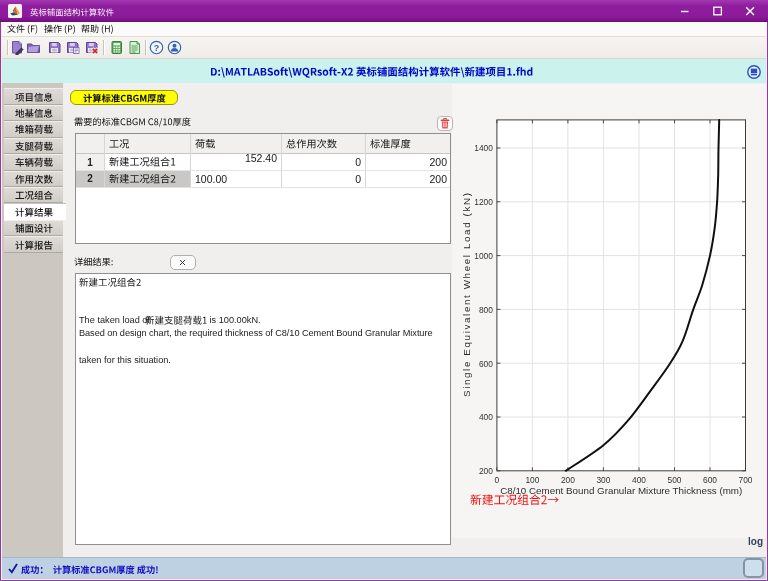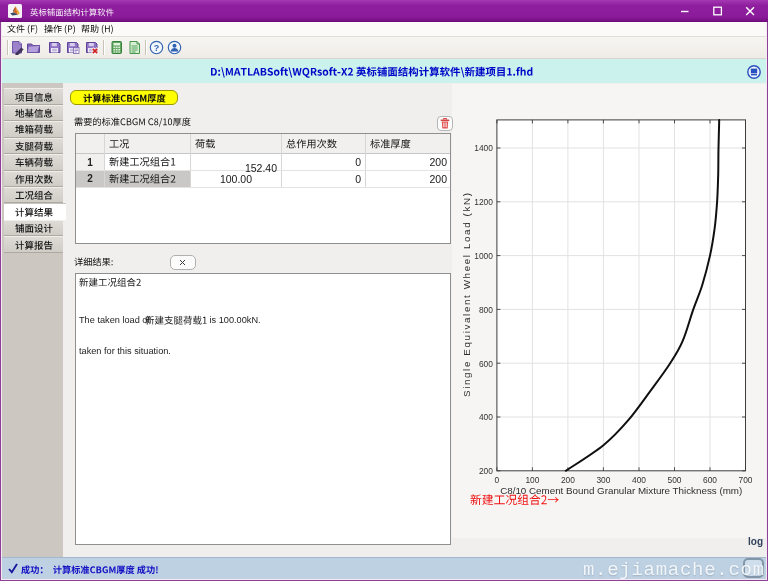--- a/index.html
+++ b/index.html
@@ -186,43 +186,44 @@
       <path d="M4.8 -7.8V-7.1H9.2V-7.8ZM7.9 -3.3C8.4 -2.3 8.9 -1.0 9.1 -0.2L9.8 -0.4C9.6 -1.2 9.1 -2.5 8.6 -3.5ZM5.0 -3.5C4.7 -2.4 4.3 -1.3 3.7 -0.6C3.9 -0.5 4.2 -0.3 4.3 -0.2C4.9 -1.0 5.4 -2.2 5.7 -3.3ZM4.3 -5.4V-4.6H6.5V-0.2C6.5 -0.1 6.4 -0.0 6.3 0.0C6.2 0.0 5.7 0.0 5.2 -0.0C5.3 0.2 5.4 0.6 5.4 0.8C6.1 0.8 6.6 0.8 6.9 0.6C7.2 0.5 7.3 0.3 7.3 -0.2V-4.6H9.8V-5.4ZM2.1 -8.6V-6.4H0.5V-5.7H1.9C1.6 -4.4 0.9 -3.0 0.2 -2.2C0.4 -2.0 0.6 -1.7 0.7 -1.5C1.2 -2.1 1.7 -3.2 2.1 -4.3V0.8H2.8V-4.5C3.2 -4.0 3.6 -3.4 3.8 -3.1L4.2 -3.7C4.0 -4.0 3.1 -5.1 2.8 -5.4V-5.7H4.2V-6.4H2.8V-8.6Z M10.7 -7.8C11.2 -7.1 11.8 -6.1 12.1 -5.5L12.8 -5.9C12.5 -6.5 11.9 -7.4 11.4 -8.1ZM10.7 -0.0 11.5 0.3C11.9 -0.6 12.5 -1.9 12.9 -3.1L12.3 -3.5C11.8 -2.2 11.1 -0.9 10.7 -0.0ZM14.6 -4.0H16.8V-2.7H14.6ZM14.6 -4.7V-6.1H16.8V-4.7ZM16.4 -8.2C16.7 -7.8 17.0 -7.2 17.1 -6.7H14.8C15.1 -7.2 15.3 -7.8 15.5 -8.3L14.7 -8.5C14.2 -6.9 13.4 -5.4 12.4 -4.4C12.5 -4.3 12.8 -4.0 12.9 -3.9C13.3 -4.2 13.6 -4.7 13.9 -5.2V0.8H14.6V0.1H19.9V-0.6H17.5V-2.0H19.5V-2.7H17.5V-4.0H19.5V-4.7H17.5V-6.1H19.7V-6.7H17.2L17.8 -7.1C17.7 -7.5 17.4 -8.0 17.0 -8.5ZM14.6 -2.0H16.8V-0.6H14.6Z M24.2 -5.1H28.3V-4.4H24.2ZM24.2 -6.3H28.3V-5.6H24.2ZM23.4 -6.8V-3.9H29.0V-6.8ZM25.9 -2.2V-1.6H22.6V-1.0H25.9V-0.1C25.9 0.1 25.9 0.1 25.7 0.1C25.6 0.1 24.9 0.1 24.3 0.1C24.4 0.3 24.5 0.6 24.6 0.8C25.4 0.8 25.9 0.8 26.2 0.7C26.6 0.6 26.7 0.4 26.7 -0.0V-1.0H30.2V-1.6H26.7V-1.8C27.6 -2.1 28.5 -2.5 29.2 -2.9L28.7 -3.4L28.5 -3.3H23.4V-2.8H27.6C27.1 -2.5 26.5 -2.3 25.9 -2.2ZM21.7 -8.0V-5.0C21.7 -3.4 21.7 -1.2 20.7 0.4C20.9 0.5 21.3 0.7 21.4 0.8C22.4 -0.9 22.5 -3.3 22.5 -5.0V-7.3H30.0V-8.0Z M34.5 -6.6V-5.7H32.9V-5.0H34.5V-3.4H38.5V-5.0H40.2V-5.7H38.5V-6.6H37.8V-5.7H35.3V-6.6ZM37.8 -5.0V-4.0H35.3V-5.0ZM38.3 -2.1C37.9 -1.5 37.2 -1.1 36.5 -0.8C35.8 -1.1 35.2 -1.6 34.8 -2.1ZM33.0 -2.7V-2.1H34.4L34.0 -1.9C34.4 -1.4 35.0 -0.9 35.7 -0.5C34.7 -0.2 33.6 0.0 32.6 0.1C32.7 0.3 32.8 0.6 32.9 0.8C34.1 0.6 35.4 0.4 36.5 -0.1C37.5 0.4 38.7 0.7 40.0 0.8C40.1 0.6 40.2 0.3 40.4 0.2C39.3 0.1 38.2 -0.2 37.3 -0.5C38.2 -0.9 39.0 -1.6 39.4 -2.5L39.0 -2.7L38.8 -2.7ZM35.4 -8.4C35.6 -8.2 35.7 -7.8 35.8 -7.6H31.9V-4.8C31.9 -3.3 31.8 -1.1 31.0 0.5C31.2 0.5 31.5 0.7 31.7 0.8C32.5 -0.8 32.7 -3.2 32.7 -4.8V-6.8H40.3V-7.6H36.7C36.6 -7.9 36.4 -8.3 36.2 -8.6Z" fill="#181818"></path>
     </svg>
     <div class="abs" style="left:76px;top:154px;width:28px;height:17px;line-height:17px;text-align:center;font-size:10px;font-weight:bold;color:#222;">1</div>
     <div class="abs" style="left:76px;top:171px;width:28px;height:16px;line-height:16px;text-align:center;font-size:10px;font-weight:bold;color:#222;">2</div>
     <svg style="position:absolute;left:109.0px;top:154.8px;overflow:visible" width="68" height="14" viewBox="0 -10.2 68 13.3">
       <path d="M3.7 -2.2C4.0 -1.7 4.3 -1.0 4.5 -0.5L5.0 -0.8C4.9 -1.3 4.5 -1.9 4.2 -2.4ZM1.4 -2.4C1.2 -1.8 0.8 -1.1 0.4 -0.7C0.6 -0.6 0.8 -0.4 1.0 -0.3C1.4 -0.8 1.8 -1.5 2.0 -2.2ZM5.6 -7.6V-4.1C5.6 -2.7 5.6 -1.0 4.7 0.3C4.9 0.3 5.2 0.6 5.3 0.7C6.2 -0.6 6.4 -2.6 6.4 -4.1V-4.4H7.9V0.8H8.6V-4.4H9.8V-5.1H6.4V-7.1C7.4 -7.2 8.6 -7.5 9.5 -7.8L8.8 -8.4C8.1 -8.1 6.8 -7.8 5.6 -7.6ZM2.2 -8.4C2.3 -8.1 2.5 -7.8 2.6 -7.5H0.6V-6.9H5.1V-7.5H3.4C3.3 -7.8 3.1 -8.3 2.9 -8.6ZM3.8 -6.8C3.7 -6.3 3.5 -5.6 3.3 -5.2H0.5V-4.5H2.6V-3.5H0.5V-2.8H2.6V-0.2C2.6 -0.1 2.5 -0.1 2.4 -0.1C2.3 -0.0 2.0 -0.0 1.7 -0.1C1.8 0.1 1.9 0.4 1.9 0.6C2.4 0.6 2.7 0.6 3.0 0.5C3.2 0.4 3.3 0.2 3.3 -0.2V-2.8H5.2V-3.5H3.3V-4.5H5.3V-5.2H4.0C4.2 -5.6 4.4 -6.2 4.6 -6.7ZM1.3 -6.6C1.5 -6.2 1.6 -5.6 1.7 -5.2L2.3 -5.4C2.3 -5.7 2.1 -6.3 1.9 -6.8Z M14.2 -7.7V-7.1H16.1V-6.3H13.6V-5.7H16.1V-4.9H14.1V-4.3H16.1V-3.5H14.1V-2.9H16.1V-2.1H13.6V-1.5H16.1V-0.5H16.9V-1.5H19.8V-2.1H16.9V-2.9H19.4V-3.5H16.9V-4.3H19.1V-5.7H19.8V-6.3H19.1V-7.7H16.9V-8.6H16.1V-7.7ZM16.9 -5.7H18.5V-4.9H16.9ZM16.9 -6.3V-7.1H18.5V-6.3ZM11.2 -4.0C11.2 -4.1 11.4 -4.3 11.6 -4.3H12.8C12.7 -3.4 12.5 -2.6 12.2 -2.0C12.0 -2.4 11.7 -2.9 11.6 -3.5L11.0 -3.3C11.2 -2.5 11.5 -1.8 11.9 -1.3C11.6 -0.6 11.1 -0.1 10.6 0.3C10.7 0.4 11.0 0.7 11.1 0.8C11.6 0.4 12.1 -0.1 12.4 -0.7C13.5 0.3 15.0 0.6 16.9 0.6H19.7C19.8 0.4 19.9 0.0 20.0 -0.1C19.5 -0.1 17.3 -0.1 16.9 -0.1C15.1 -0.1 13.7 -0.4 12.7 -1.3C13.2 -2.3 13.5 -3.5 13.6 -4.9L13.2 -5.0L13.0 -5.0H12.2C12.7 -5.8 13.2 -6.7 13.6 -7.7L13.2 -8.0L12.9 -7.9H10.9V-7.3H12.6C12.2 -6.3 11.7 -5.5 11.5 -5.3C11.3 -4.9 11.1 -4.7 10.9 -4.6C11.0 -4.5 11.1 -4.2 11.2 -4.0Z M20.9 -0.7V0.0H30.1V-0.7H25.9V-6.6H29.6V-7.4H21.5V-6.6H25.1V-0.7Z M31.3 -7.5C32.0 -7.0 32.7 -6.2 33.0 -5.7L33.6 -6.3C33.3 -6.8 32.5 -7.5 31.9 -8.0ZM31.0 -0.9 31.6 -0.4C32.2 -1.3 33.0 -2.6 33.6 -3.7L33.0 -4.2C32.4 -3.1 31.6 -1.7 31.0 -0.9ZM35.1 -7.4H39.0V-4.6H35.1ZM34.3 -8.1V-3.9H35.5C35.4 -1.8 35.1 -0.5 33.1 0.2C33.3 0.4 33.5 0.6 33.6 0.8C35.7 -0.0 36.1 -1.5 36.3 -3.9H37.5V-0.4C37.5 0.4 37.7 0.7 38.5 0.7C38.6 0.7 39.3 0.7 39.5 0.7C40.2 0.7 40.4 0.3 40.5 -1.3C40.3 -1.4 40.0 -1.5 39.8 -1.6C39.8 -0.3 39.7 -0.0 39.4 -0.0C39.3 -0.0 38.7 -0.0 38.6 -0.0C38.3 -0.0 38.2 -0.1 38.2 -0.4V-3.9H39.7V-8.1Z M41.3 -0.6 41.4 0.1C42.4 -0.1 43.7 -0.4 44.9 -0.7L44.8 -1.4C43.5 -1.1 42.2 -0.8 41.3 -0.6ZM45.7 -8.1V-0.1H44.7V0.6H50.6V-0.1H49.7V-8.1ZM46.4 -0.1V-2.1H48.9V-0.1ZM46.4 -4.8H48.9V-2.8H46.4ZM46.4 -5.5V-7.4H48.9V-5.5ZM41.5 -4.3C41.6 -4.4 41.9 -4.5 43.3 -4.6C42.8 -4.0 42.3 -3.4 42.1 -3.2C41.8 -2.8 41.5 -2.6 41.3 -2.5C41.4 -2.4 41.5 -2.0 41.5 -1.9C41.8 -2.0 42.1 -2.1 44.9 -2.6C44.9 -2.8 44.9 -3.1 44.9 -3.3L42.7 -2.9C43.5 -3.8 44.3 -4.9 45.0 -6.0L44.4 -6.4C44.2 -6.0 44.0 -5.7 43.7 -5.3L42.3 -5.1C42.9 -6.0 43.5 -7.2 44.0 -8.3L43.3 -8.6C42.9 -7.3 42.1 -6.0 41.8 -5.7C41.6 -5.3 41.4 -5.1 41.2 -5.0C41.3 -4.8 41.4 -4.5 41.5 -4.3Z M56.3 -8.6C55.2 -7.0 53.3 -5.7 51.4 -4.9C51.6 -4.7 51.8 -4.4 52.0 -4.2C52.5 -4.4 53.0 -4.7 53.5 -5.0V-4.5H58.7V-5.2C59.2 -4.9 59.8 -4.6 60.3 -4.3C60.5 -4.5 60.7 -4.8 60.9 -5.0C59.3 -5.7 57.8 -6.5 56.6 -7.8L56.9 -8.3ZM53.8 -5.2C54.7 -5.8 55.5 -6.5 56.2 -7.2C56.9 -6.4 57.8 -5.8 58.6 -5.2ZM53.0 -3.3V0.8H53.8V0.2H58.5V0.8H59.3V-3.3ZM53.8 -0.5V-2.6H58.5V-0.5Z M62.1 0.0H66.2V-0.8H64.7V-7.5H64.0C63.6 -7.2 63.1 -7.1 62.4 -6.9V-6.4H63.8V-0.8H62.1Z" fill="#181818"></path>
     </svg>
     <svg style="position:absolute;left:109.0px;top:171.8px;overflow:visible" width="68" height="14" viewBox="0 -10.2 68 13.3">
       <path d="M3.7 -2.2C4.0 -1.7 4.3 -1.0 4.5 -0.5L5.0 -0.8C4.9 -1.3 4.5 -1.9 4.2 -2.4ZM1.4 -2.4C1.2 -1.8 0.8 -1.1 0.4 -0.7C0.6 -0.6 0.8 -0.4 1.0 -0.3C1.4 -0.8 1.8 -1.5 2.0 -2.2ZM5.6 -7.6V-4.1C5.6 -2.7 5.6 -1.0 4.7 0.3C4.9 0.3 5.2 0.6 5.3 0.7C6.2 -0.6 6.4 -2.6 6.4 -4.1V-4.4H7.9V0.8H8.6V-4.4H9.8V-5.1H6.4V-7.1C7.4 -7.2 8.6 -7.5 9.5 -7.8L8.8 -8.4C8.1 -8.1 6.8 -7.8 5.6 -7.6ZM2.2 -8.4C2.3 -8.1 2.5 -7.8 2.6 -7.5H0.6V-6.9H5.1V-7.5H3.4C3.3 -7.8 3.1 -8.3 2.9 -8.6ZM3.8 -6.8C3.7 -6.3 3.5 -5.6 3.3 -5.2H0.5V-4.5H2.6V-3.5H0.5V-2.8H2.6V-0.2C2.6 -0.1 2.5 -0.1 2.4 -0.1C2.3 -0.0 2.0 -0.0 1.7 -0.1C1.8 0.1 1.9 0.4 1.9 0.6C2.4 0.6 2.7 0.6 3.0 0.5C3.2 0.4 3.3 0.2 3.3 -0.2V-2.8H5.2V-3.5H3.3V-4.5H5.3V-5.2H4.0C4.2 -5.6 4.4 -6.2 4.6 -6.7ZM1.3 -6.6C1.5 -6.2 1.6 -5.6 1.7 -5.2L2.3 -5.4C2.3 -5.7 2.1 -6.3 1.9 -6.8Z M14.2 -7.7V-7.1H16.1V-6.3H13.6V-5.7H16.1V-4.9H14.1V-4.3H16.1V-3.5H14.1V-2.9H16.1V-2.1H13.6V-1.5H16.1V-0.5H16.9V-1.5H19.8V-2.1H16.9V-2.9H19.4V-3.5H16.9V-4.3H19.1V-5.7H19.8V-6.3H19.1V-7.7H16.9V-8.6H16.1V-7.7ZM16.9 -5.7H18.5V-4.9H16.9ZM16.9 -6.3V-7.1H18.5V-6.3ZM11.2 -4.0C11.2 -4.1 11.4 -4.3 11.6 -4.3H12.8C12.7 -3.4 12.5 -2.6 12.2 -2.0C12.0 -2.4 11.7 -2.9 11.6 -3.5L11.0 -3.3C11.2 -2.5 11.5 -1.8 11.9 -1.3C11.6 -0.6 11.1 -0.1 10.6 0.3C10.7 0.4 11.0 0.7 11.1 0.8C11.6 0.4 12.1 -0.1 12.4 -0.7C13.5 0.3 15.0 0.6 16.9 0.6H19.7C19.8 0.4 19.9 0.0 20.0 -0.1C19.5 -0.1 17.3 -0.1 16.9 -0.1C15.1 -0.1 13.7 -0.4 12.7 -1.3C13.2 -2.3 13.5 -3.5 13.6 -4.9L13.2 -5.0L13.0 -5.0H12.2C12.7 -5.8 13.2 -6.7 13.6 -7.7L13.2 -8.0L12.9 -7.9H10.9V-7.3H12.6C12.2 -6.3 11.7 -5.5 11.5 -5.3C11.3 -4.9 11.1 -4.7 10.9 -4.6C11.0 -4.5 11.1 -4.2 11.2 -4.0Z M20.9 -0.7V0.0H30.1V-0.7H25.9V-6.6H29.6V-7.4H21.5V-6.6H25.1V-0.7Z M31.3 -7.5C32.0 -7.0 32.7 -6.2 33.0 -5.7L33.6 -6.3C33.3 -6.8 32.5 -7.5 31.9 -8.0ZM31.0 -0.9 31.6 -0.4C32.2 -1.3 33.0 -2.6 33.6 -3.7L33.0 -4.2C32.4 -3.1 31.6 -1.7 31.0 -0.9ZM35.1 -7.4H39.0V-4.6H35.1ZM34.3 -8.1V-3.9H35.5C35.4 -1.8 35.1 -0.5 33.1 0.2C33.3 0.4 33.5 0.6 33.6 0.8C35.7 -0.0 36.1 -1.5 36.3 -3.9H37.5V-0.4C37.5 0.4 37.7 0.7 38.5 0.7C38.6 0.7 39.3 0.7 39.5 0.7C40.2 0.7 40.4 0.3 40.5 -1.3C40.3 -1.4 40.0 -1.5 39.8 -1.6C39.8 -0.3 39.7 -0.0 39.4 -0.0C39.3 -0.0 38.7 -0.0 38.6 -0.0C38.3 -0.0 38.2 -0.1 38.2 -0.4V-3.9H39.7V-8.1Z M41.3 -0.6 41.4 0.1C42.4 -0.1 43.7 -0.4 44.9 -0.7L44.8 -1.4C43.5 -1.1 42.2 -0.8 41.3 -0.6ZM45.7 -8.1V-0.1H44.7V0.6H50.6V-0.1H49.7V-8.1ZM46.4 -0.1V-2.1H48.9V-0.1ZM46.4 -4.8H48.9V-2.8H46.4ZM46.4 -5.5V-7.4H48.9V-5.5ZM41.5 -4.3C41.6 -4.4 41.9 -4.5 43.3 -4.6C42.8 -4.0 42.3 -3.4 42.1 -3.2C41.8 -2.8 41.5 -2.6 41.3 -2.5C41.4 -2.4 41.5 -2.0 41.5 -1.9C41.8 -2.0 42.1 -2.1 44.9 -2.6C44.9 -2.8 44.9 -3.1 44.9 -3.3L42.7 -2.9C43.5 -3.8 44.3 -4.9 45.0 -6.0L44.4 -6.4C44.2 -6.0 44.0 -5.7 43.7 -5.3L42.3 -5.1C42.9 -6.0 43.5 -7.2 44.0 -8.3L43.3 -8.6C42.9 -7.3 42.1 -6.0 41.8 -5.7C41.6 -5.3 41.4 -5.1 41.2 -5.0C41.3 -4.8 41.4 -4.5 41.5 -4.3Z M56.3 -8.6C55.2 -7.0 53.3 -5.7 51.4 -4.9C51.6 -4.7 51.8 -4.4 52.0 -4.2C52.5 -4.4 53.0 -4.7 53.5 -5.0V-4.5H58.7V-5.2C59.2 -4.9 59.8 -4.6 60.3 -4.3C60.5 -4.5 60.7 -4.8 60.9 -5.0C59.3 -5.7 57.8 -6.5 56.6 -7.8L56.9 -8.3ZM53.8 -5.2C54.7 -5.8 55.5 -6.5 56.2 -7.2C56.9 -6.4 57.8 -5.8 58.6 -5.2ZM53.0 -3.3V0.8H53.8V0.2H58.5V0.8H59.3V-3.3ZM53.8 -0.5V-2.6H58.5V-0.5Z M61.6 0.0H66.4V-0.8H64.3C63.9 -0.8 63.4 -0.8 63.1 -0.7C64.8 -2.4 66.0 -3.9 66.0 -5.4C66.0 -6.7 65.1 -7.6 63.8 -7.6C62.9 -7.6 62.2 -7.2 61.6 -6.5L62.1 -6.0C62.6 -6.5 63.1 -6.9 63.7 -6.9C64.6 -6.9 65.1 -6.2 65.1 -5.4C65.1 -4.1 64.0 -2.6 61.6 -0.6Z" fill="#181818"></path>
     </svg>
-    <div class="abs" style="left:195px;top:160px;width:82px;height:33px;line-height:17px;font-size:10.5px;color:#181818;text-align:right;">152.40</div>
-    <div class="abs" style="left:195px;top:171px;width:82px;height:16px;line-height:16px;font-size:10.5px;color:#181818;text-align:center;">100.00</div>
+    <div class="abs" style="left:195px;top:150px;width:82px;height:33px;line-height:17px;font-size:10.5px;color:#181818;text-align:right;">152.40</div>
+    <div class="abs" style="left:195px;top:171px;width:82px;height:16px;line-height:16px;font-size:10.5px;color:#181818;text-align:left;">100.00</div>
     <div class="abs" style="left:286px;top:154px;width:75px;height:17px;line-height:17px;font-size:10.5px;color:#181818;text-align:right;">0</div>
     <div class="abs" style="left:286px;top:171px;width:75px;height:16px;line-height:16px;font-size:10.5px;color:#181818;text-align:right;">0</div>
     <div class="abs" style="left:370px;top:154px;width:77px;height:17px;line-height:17px;font-size:10.5px;color:#181818;text-align:right;">200</div>
     <div class="abs" style="left:370px;top:171px;width:77px;height:16px;line-height:16px;font-size:10.5px;color:#181818;text-align:right;">200</div>
     <svg style="position:absolute;left:74.0px;top:255.8px;overflow:visible" width="41" height="12" viewBox="0 -9.2 41 12.0">
       <path d="M1.0 -7.1C1.5 -6.6 2.1 -6.0 2.4 -5.7L2.9 -6.2C2.6 -6.5 1.9 -7.1 1.4 -7.5ZM4.2 -7.5C4.5 -7.0 4.8 -6.4 5.0 -6.0L5.6 -6.2C5.5 -6.6 5.1 -7.2 4.8 -7.7ZM1.7 0.6V0.5C1.9 0.4 2.1 0.2 3.6 -1.0C3.5 -1.1 3.4 -1.4 3.4 -1.6L2.4 -0.9V-4.8H0.4V-4.2H1.8V-0.8C1.8 -0.4 1.5 -0.1 1.3 0.1C1.5 0.2 1.7 0.4 1.7 0.6ZM7.6 -7.8C7.4 -7.2 7.1 -6.5 6.7 -6.0H3.7V-5.3H5.8V-4.1H4.0V-3.4H5.8V-2.1H3.4V-1.5H5.8V0.7H6.5V-1.5H8.8V-2.1H6.5V-3.4H8.3V-4.1H6.5V-5.3H8.6V-6.0H7.5C7.7 -6.4 8.1 -7.0 8.3 -7.5Z M9.5 -0.5 9.7 0.2C10.6 0.0 11.8 -0.2 13.0 -0.5L12.9 -1.1C11.7 -0.9 10.4 -0.6 9.5 -0.5ZM9.7 -3.9C9.9 -4.0 10.1 -4.0 11.4 -4.2C11.0 -3.6 10.5 -3.1 10.3 -2.9C10.0 -2.6 9.8 -2.4 9.6 -2.3C9.7 -2.2 9.8 -1.8 9.8 -1.7C10.0 -1.8 10.3 -1.9 13.0 -2.3C12.9 -2.4 12.9 -2.7 12.9 -2.9L10.8 -2.6C11.6 -3.4 12.4 -4.3 13.1 -5.3L12.5 -5.7C12.3 -5.4 12.1 -5.1 11.9 -4.8L10.5 -4.7C11.1 -5.5 11.7 -6.5 12.2 -7.5L11.5 -7.8C11.0 -6.6 10.3 -5.5 10.1 -5.2C9.8 -4.8 9.7 -4.6 9.5 -4.6C9.6 -4.4 9.7 -4.0 9.7 -3.9ZM15.2 -0.6H13.8V-3.2H15.2ZM15.8 -0.6V-3.2H17.1V-0.6ZM13.2 -7.2V0.6H13.8V0.0H17.1V0.5H17.8V-7.2ZM15.2 -3.9H13.8V-6.6H15.2ZM15.8 -3.9V-6.6H17.1V-3.9Z M18.7 -0.5 18.8 0.2C19.8 0.0 21.0 -0.2 22.1 -0.5L22.1 -1.1C20.8 -0.9 19.6 -0.6 18.7 -0.5ZM18.9 -3.9C19.1 -4.0 19.3 -4.0 20.5 -4.2C20.0 -3.6 19.7 -3.1 19.5 -3.0C19.2 -2.6 19.0 -2.4 18.7 -2.4C18.8 -2.2 18.9 -1.8 19.0 -1.7C19.2 -1.8 19.5 -1.9 22.1 -2.4C22.1 -2.5 22.1 -2.8 22.1 -3.0L20.0 -2.6C20.8 -3.4 21.5 -4.4 22.1 -5.4L21.5 -5.8C21.3 -5.5 21.1 -5.1 20.9 -4.8L19.7 -4.7C20.2 -5.5 20.7 -6.4 21.2 -7.4L20.4 -7.7C20.1 -6.6 19.4 -5.5 19.2 -5.2C19.0 -4.9 18.8 -4.7 18.7 -4.6C18.8 -4.4 18.9 -4.1 18.9 -3.9ZM24.3 -7.7V-6.5H22.2V-5.8H24.3V-4.4H22.4V-3.7H26.9V-4.4H25.0V-5.8H27.1V-6.5H25.0V-7.7ZM22.6 -2.8V0.7H23.3V0.3H26.0V0.7H26.7V-2.8ZM23.3 -0.3V-2.2H26.0V-0.3Z M29.1 -7.3V-3.6H31.8V-2.8H28.2V-2.2H31.3C30.5 -1.3 29.1 -0.5 27.9 -0.1C28.1 0.0 28.3 0.3 28.4 0.4C29.6 -0.0 30.9 -0.9 31.8 -1.9V0.7H32.6V-2.0C33.5 -1.0 34.8 -0.1 36.0 0.4C36.1 0.2 36.3 -0.0 36.5 -0.2C35.3 -0.6 34.0 -1.4 33.1 -2.2H36.2V-2.8H32.6V-3.6H35.4V-7.3ZM29.8 -5.2H31.8V-4.2H29.8ZM32.6 -5.2H34.7V-4.2H32.6ZM29.8 -6.7H31.8V-5.8H29.8ZM32.6 -6.7H34.7V-5.8H32.6Z M38.1 -3.6C38.4 -3.6 38.7 -3.8 38.7 -4.2C38.7 -4.6 38.4 -4.9 38.1 -4.9C37.7 -4.9 37.5 -4.6 37.5 -4.2C37.5 -3.8 37.7 -3.6 38.1 -3.6ZM38.1 0.1C38.4 0.1 38.7 -0.1 38.7 -0.5C38.7 -0.9 38.4 -1.2 38.1 -1.2C37.7 -1.2 37.5 -0.9 37.5 -0.5C37.5 -0.1 37.7 0.1 38.1 0.1Z" fill="#101010"></path>
     </svg>
     <div class="abs" style="left:170px;top:255px;width:26px;height:15px;background:#fcfcfc;border:1px solid #b0b0b0;border-radius:5px;box-sizing:border-box;"></div>
     <svg class="abs" style="left:178px;top:258px" width="9" height="9" viewBox="0 0 9 9">
 <path d="M2 2 L7 7 M7 2 L2 7" stroke="#3a3a3a" stroke-width="1.0"></path>
     </svg>
     <div class="abs" style="left:75px;top:273px;width:376px;height:272px;background:#ffffff;border:1px solid #8f8f8f;box-sizing:border-box;"></div>
     <svg style="position:absolute;left:79.0px;top:276.0px;overflow:visible" width="64" height="13" viewBox="0 -9.5 64 12.3">
       <path d="M3.4 -2.0C3.7 -1.5 4.0 -0.9 4.2 -0.5L4.7 -0.8C4.6 -1.2 4.2 -1.8 3.9 -2.3ZM1.3 -2.2C1.1 -1.7 0.8 -1.1 0.4 -0.6C0.5 -0.6 0.8 -0.4 0.9 -0.3C1.3 -0.7 1.6 -1.4 1.9 -2.1ZM5.3 -7.1V-3.8C5.3 -2.5 5.2 -0.9 4.4 0.2C4.5 0.3 4.8 0.5 4.9 0.7C5.8 -0.6 5.9 -2.4 5.9 -3.8V-4.1H7.4V0.7H8.1V-4.1H9.1V-4.8H5.9V-6.6C6.9 -6.7 8.0 -7.0 8.8 -7.3L8.2 -7.8C7.5 -7.5 6.3 -7.2 5.3 -7.1ZM2.0 -7.9C2.2 -7.6 2.3 -7.3 2.5 -7.0H0.6V-6.4H4.8V-7.0H3.2C3.1 -7.3 2.9 -7.7 2.7 -8.0ZM3.6 -6.3C3.5 -5.9 3.2 -5.3 3.1 -4.8H0.4V-4.2H2.4V-3.2H0.5V-2.6H2.4V-0.2C2.4 -0.1 2.4 -0.0 2.3 -0.0C2.2 -0.0 1.9 -0.0 1.5 -0.0C1.6 0.1 1.7 0.4 1.7 0.6C2.2 0.6 2.5 0.6 2.8 0.4C3.0 0.3 3.0 0.2 3.0 -0.2V-2.6H4.8V-3.2H3.0V-4.2H4.9V-4.8H3.7C3.9 -5.2 4.1 -5.7 4.2 -6.2ZM1.2 -6.2C1.4 -5.8 1.5 -5.2 1.6 -4.8L2.2 -5.0C2.1 -5.3 2.0 -5.9 1.8 -6.3Z M13.2 -7.2V-6.6H15.0V-5.9H12.6V-5.3H15.0V-4.6H13.2V-4.0H15.0V-3.3H13.1V-2.7H15.0V-2.0H12.7V-1.4H15.0V-0.5H15.7V-1.4H18.4V-2.0H15.7V-2.7H18.0V-3.3H15.7V-4.0H17.8V-5.3H18.5V-5.9H17.8V-7.2H15.7V-8.0H15.0V-7.2ZM15.7 -5.3H17.2V-4.6H15.7ZM15.7 -5.9V-6.6H17.2V-5.9ZM10.4 -3.7C10.4 -3.8 10.6 -4.0 10.8 -4.0H12.0C11.8 -3.2 11.6 -2.5 11.4 -1.8C11.1 -2.2 10.9 -2.7 10.8 -3.3L10.2 -3.1C10.5 -2.3 10.8 -1.7 11.1 -1.2C10.8 -0.6 10.3 -0.1 9.9 0.3C10.0 0.4 10.3 0.6 10.4 0.8C10.8 0.4 11.2 -0.1 11.6 -0.7C12.6 0.3 14.0 0.5 15.7 0.5H18.4C18.4 0.3 18.5 0.0 18.6 -0.1C18.2 -0.1 16.1 -0.1 15.7 -0.1C14.1 -0.1 12.8 -0.3 11.9 -1.3C12.3 -2.1 12.5 -3.2 12.7 -4.6L12.3 -4.7L12.1 -4.7H11.3C11.8 -5.4 12.3 -6.3 12.7 -7.2L12.3 -7.5L12.0 -7.4H10.1V-6.8H11.8C11.4 -5.9 10.9 -5.1 10.7 -4.9C10.5 -4.6 10.3 -4.4 10.1 -4.3C10.2 -4.2 10.4 -3.9 10.4 -3.7Z M19.5 -0.7V0.0H28.0V-0.7H24.1V-6.2H27.5V-6.9H20.0V-6.2H23.3V-0.7Z M29.2 -7.0C29.8 -6.5 30.5 -5.8 30.8 -5.3L31.3 -5.9C31.0 -6.3 30.3 -7.0 29.7 -7.4ZM28.9 -0.8 29.4 -0.3C30.0 -1.2 30.7 -2.4 31.3 -3.5L30.8 -3.9C30.2 -2.9 29.4 -1.6 28.9 -0.8ZM32.7 -6.8H36.3V-4.3H32.7ZM32.0 -7.5V-3.6H33.1C33.0 -1.7 32.7 -0.5 30.8 0.2C31.0 0.3 31.2 0.6 31.3 0.8C33.3 -0.0 33.7 -1.4 33.8 -3.6H34.9V-0.4C34.9 0.4 35.1 0.6 35.8 0.6C36.0 0.6 36.6 0.6 36.8 0.6C37.5 0.6 37.6 0.2 37.7 -1.2C37.5 -1.3 37.2 -1.4 37.1 -1.5C37.0 -0.2 37.0 -0.0 36.7 -0.0C36.6 -0.0 36.0 -0.0 35.9 -0.0C35.7 -0.0 35.6 -0.1 35.6 -0.4V-3.6H37.0V-7.5Z M38.5 -0.6 38.6 0.1C39.5 -0.1 40.7 -0.4 41.8 -0.7L41.7 -1.3C40.5 -1.0 39.3 -0.7 38.5 -0.6ZM42.6 -7.5V-0.1H41.6V0.6H47.1V-0.1H46.3V-7.5ZM43.3 -0.1V-2.0H45.6V-0.1ZM43.3 -4.4H45.6V-2.6H43.3ZM43.3 -5.1V-6.8H45.6V-5.1ZM38.6 -4.0C38.8 -4.1 39.0 -4.2 40.3 -4.3C39.8 -3.7 39.4 -3.2 39.2 -3.0C38.9 -2.6 38.7 -2.4 38.5 -2.4C38.6 -2.2 38.7 -1.9 38.7 -1.7C38.9 -1.8 39.2 -1.9 41.8 -2.5C41.8 -2.6 41.8 -2.9 41.8 -3.0L39.7 -2.7C40.5 -3.5 41.3 -4.6 41.9 -5.6L41.4 -6.0C41.2 -5.6 41.0 -5.3 40.7 -4.9L39.4 -4.8C40.0 -5.6 40.6 -6.7 41.0 -7.7L40.4 -8.0C39.9 -6.8 39.2 -5.6 39.0 -5.3C38.8 -4.9 38.6 -4.7 38.4 -4.7C38.5 -4.5 38.6 -4.2 38.6 -4.0Z M52.4 -8.0C51.4 -6.5 49.7 -5.3 47.9 -4.6C48.1 -4.4 48.3 -4.1 48.4 -3.9C48.9 -4.1 49.4 -4.4 49.9 -4.7V-4.2H54.7V-4.9C55.1 -4.5 55.7 -4.3 56.2 -4.0C56.3 -4.2 56.5 -4.5 56.7 -4.7C55.2 -5.3 53.8 -6.1 52.7 -7.3L53.0 -7.7ZM50.1 -4.9C50.9 -5.4 51.7 -6.0 52.3 -6.7C53.0 -6.0 53.8 -5.4 54.6 -4.9ZM49.4 -3.1V0.7H50.1V0.2H54.5V0.7H55.3V-3.1ZM50.1 -0.5V-2.4H54.5V-0.5Z M57.4 0.0H61.8V-0.8H59.9C59.5 -0.8 59.1 -0.7 58.7 -0.7C60.4 -2.2 61.5 -3.6 61.5 -5.0C61.5 -6.3 60.7 -7.1 59.4 -7.1C58.5 -7.1 57.9 -6.7 57.4 -6.1L57.9 -5.6C58.3 -6.0 58.8 -6.4 59.3 -6.4C60.2 -6.4 60.6 -5.8 60.6 -5.0C60.6 -3.8 59.6 -2.4 57.4 -0.5Z" fill="#1c1c1c"></path>
     </svg>
     <div class="abs" style="left:79px;top:314.9px;font-size:9.2px;color:#1c1c1c;white-space:nowrap;">The taken load of</div>
     <svg style="position:absolute;left:145.0px;top:313.7px;overflow:visible" width="64" height="13" viewBox="0 -9.5 64 12.3">
       <path d="M3.4 -2.0C3.7 -1.5 4.0 -0.9 4.2 -0.5L4.7 -0.8C4.6 -1.2 4.2 -1.8 3.9 -2.3ZM1.3 -2.2C1.1 -1.7 0.8 -1.1 0.4 -0.6C0.5 -0.6 0.8 -0.4 0.9 -0.3C1.3 -0.7 1.6 -1.4 1.9 -2.1ZM5.3 -7.1V-3.8C5.3 -2.5 5.2 -0.9 4.4 0.2C4.5 0.3 4.8 0.5 4.9 0.7C5.8 -0.6 5.9 -2.4 5.9 -3.8V-4.1H7.4V0.7H8.1V-4.1H9.1V-4.8H5.9V-6.6C6.9 -6.7 8.0 -7.0 8.8 -7.3L8.2 -7.8C7.5 -7.5 6.3 -7.2 5.3 -7.1ZM2.0 -7.9C2.2 -7.6 2.3 -7.3 2.5 -7.0H0.6V-6.4H4.8V-7.0H3.2C3.1 -7.3 2.9 -7.7 2.7 -8.0ZM3.6 -6.3C3.5 -5.9 3.2 -5.3 3.1 -4.8H0.4V-4.2H2.4V-3.2H0.5V-2.6H2.4V-0.2C2.4 -0.1 2.4 -0.0 2.3 -0.0C2.2 -0.0 1.9 -0.0 1.5 -0.0C1.6 0.1 1.7 0.4 1.7 0.6C2.2 0.6 2.5 0.6 2.8 0.4C3.0 0.3 3.0 0.2 3.0 -0.2V-2.6H4.8V-3.2H3.0V-4.2H4.9V-4.8H3.7C3.9 -5.2 4.1 -5.7 4.2 -6.2ZM1.2 -6.2C1.4 -5.8 1.5 -5.2 1.6 -4.8L2.2 -5.0C2.1 -5.3 2.0 -5.9 1.8 -6.3Z M13.2 -7.2V-6.6H15.0V-5.9H12.6V-5.3H15.0V-4.6H13.2V-4.0H15.0V-3.3H13.1V-2.7H15.0V-2.0H12.7V-1.4H15.0V-0.5H15.7V-1.4H18.4V-2.0H15.7V-2.7H18.0V-3.3H15.7V-4.0H17.8V-5.3H18.5V-5.9H17.8V-7.2H15.7V-8.0H15.0V-7.2ZM15.7 -5.3H17.2V-4.6H15.7ZM15.7 -5.9V-6.6H17.2V-5.9ZM10.4 -3.7C10.4 -3.8 10.6 -4.0 10.8 -4.0H12.0C11.8 -3.2 11.6 -2.5 11.4 -1.8C11.1 -2.2 10.9 -2.7 10.8 -3.3L10.2 -3.1C10.5 -2.3 10.8 -1.7 11.1 -1.2C10.8 -0.6 10.3 -0.1 9.9 0.3C10.0 0.4 10.3 0.6 10.4 0.8C10.8 0.4 11.2 -0.1 11.6 -0.7C12.6 0.3 14.0 0.5 15.7 0.5H18.4C18.4 0.3 18.5 0.0 18.6 -0.1C18.2 -0.1 16.1 -0.1 15.7 -0.1C14.1 -0.1 12.8 -0.3 11.9 -1.3C12.3 -2.1 12.5 -3.2 12.7 -4.6L12.3 -4.7L12.1 -4.7H11.3C11.8 -5.4 12.3 -6.3 12.7 -7.2L12.3 -7.5L12.0 -7.4H10.1V-6.8H11.8C11.4 -5.9 10.9 -5.1 10.7 -4.9C10.5 -4.6 10.3 -4.4 10.1 -4.3C10.2 -4.2 10.4 -3.9 10.4 -3.7Z M23.4 -8.0V-6.5H19.7V-5.8H23.4V-4.4H20.2V-3.7H21.2L21.0 -3.6C21.5 -2.6 22.2 -1.7 23.1 -1.0C22.0 -0.5 20.7 -0.1 19.3 0.1C19.5 0.2 19.7 0.6 19.7 0.8C21.2 0.5 22.6 0.1 23.8 -0.6C24.9 0.0 26.2 0.5 27.7 0.7C27.8 0.5 28.0 0.2 28.2 0.0C26.7 -0.2 25.5 -0.5 24.5 -1.0C25.6 -1.8 26.4 -2.8 27.0 -4.1L26.5 -4.4L26.3 -4.4H24.1V-5.8H27.7V-6.5H24.1V-8.0ZM21.7 -3.7H25.9C25.4 -2.7 24.7 -2.0 23.8 -1.4C22.9 -2.0 22.2 -2.8 21.7 -3.7Z M31.9 -7.2C32.2 -6.7 32.6 -6.0 32.7 -5.5L33.3 -5.8C33.2 -6.2 32.8 -6.9 32.5 -7.4ZM33.1 -4.7H31.8V-4.1H32.5V-0.8C32.2 -0.7 31.9 -0.4 31.5 0.0V-0.1V-7.6H29.3V-4.2C29.3 -2.8 29.3 -0.9 28.8 0.5C28.9 0.5 29.2 0.7 29.3 0.8C29.7 -0.2 29.8 -1.4 29.9 -2.5H30.9V-0.1C30.9 0.0 30.9 0.1 30.8 0.1C30.7 0.1 30.4 0.1 30.0 0.1C30.1 0.2 30.2 0.5 30.2 0.7C30.7 0.7 31.1 0.7 31.3 0.6C31.4 0.5 31.5 0.4 31.5 0.2L31.9 0.7C32.2 0.2 32.6 -0.3 32.8 -0.3C33.0 -0.3 33.3 -0.1 33.6 0.1C34.1 0.5 34.7 0.6 35.5 0.6C36.1 0.6 37.0 0.6 37.6 0.6C37.6 0.4 37.7 0.0 37.7 -0.1C37.1 -0.1 36.1 -0.0 35.5 -0.0C34.8 -0.0 34.2 -0.1 33.7 -0.4C33.5 -0.6 33.3 -0.7 33.1 -0.8ZM29.9 -7.0H30.9V-5.4H29.9ZM29.9 -4.8H30.9V-3.1H29.9L29.9 -4.2ZM35.0 -3.4C35.7 -2.6 36.5 -1.5 36.9 -0.8L37.4 -1.1C37.2 -1.5 36.8 -2.0 36.4 -2.5C36.8 -2.7 37.1 -3.0 37.5 -3.2L37.1 -3.7C36.8 -3.5 36.4 -3.1 36.1 -2.9C35.9 -3.2 35.6 -3.4 35.4 -3.7ZM36.5 -5.5V-4.6H34.5V-5.5ZM36.5 -6.1H34.5V-7.0H36.5ZM33.8 -0.7C34.0 -0.8 34.2 -0.9 35.9 -1.5C35.8 -1.6 35.7 -1.9 35.7 -2.0L34.5 -1.7V-4.0H37.1V-7.6H33.9V-1.9C33.9 -1.5 33.7 -1.3 33.5 -1.2C33.6 -1.1 33.8 -0.8 33.8 -0.7Z M41.3 -5.3V-4.6H45.4V-0.2C45.4 0.0 45.3 0.0 45.2 0.1C45.0 0.1 44.4 0.1 43.7 0.0C43.8 0.2 44.0 0.5 44.0 0.7C44.8 0.7 45.4 0.7 45.7 0.6C46.0 0.5 46.1 0.3 46.1 -0.1V-4.6H47.0V-5.3ZM40.5 -5.7C40.0 -4.6 39.1 -3.6 38.3 -2.9C38.4 -2.8 38.6 -2.4 38.7 -2.3C39.1 -2.6 39.4 -2.9 39.7 -3.2V0.8H40.4V-4.1C40.7 -4.6 40.9 -5.0 41.2 -5.5ZM41.4 -3.7V-0.4H42.1V-1.0H44.5V-3.7ZM42.1 -3.1H43.8V-1.6H42.1ZM44.0 -8.0V-7.2H41.4V-8.0H40.7V-7.2H38.6V-6.6H40.7V-5.7H41.4V-6.6H44.0V-5.7H44.8V-6.6H47.0V-7.2H44.8V-8.0Z M54.5 -7.4C54.9 -7.1 55.4 -6.6 55.7 -6.2L56.2 -6.6C56.0 -6.9 55.4 -7.4 55.0 -7.8ZM55.5 -4.8C55.2 -3.9 54.9 -3.0 54.4 -2.2C54.2 -3.0 54.1 -4.1 54.0 -5.3H56.5V-5.8H54.0C54.0 -6.5 54.0 -7.2 54.0 -8.0H53.3C53.3 -7.2 53.3 -6.5 53.3 -5.8H51.0V-6.6H52.7V-7.2H51.0V-8.0H50.3V-7.2H48.5V-6.6H50.3V-5.8H48.0V-5.3H53.4C53.5 -3.7 53.6 -2.4 53.9 -1.4C53.5 -0.7 52.9 -0.1 52.3 0.3C52.5 0.4 52.7 0.6 52.8 0.8C53.3 0.4 53.8 -0.1 54.2 -0.6C54.5 0.2 55.0 0.7 55.6 0.7C56.3 0.7 56.5 0.2 56.6 -1.2C56.5 -1.2 56.2 -1.4 56.1 -1.5C56.0 -0.4 55.9 -0.0 55.7 -0.0C55.3 -0.0 54.9 -0.5 54.7 -1.3C55.3 -2.3 55.8 -3.4 56.1 -4.6ZM48.1 -0.9 48.2 -0.2 50.7 -0.5V0.7H51.3V-0.5L53.1 -0.7V-1.3L51.3 -1.1V-2.0H52.8V-2.7H51.3V-3.4H50.7V-2.7H49.3C49.6 -3.0 49.8 -3.3 50.0 -3.7H53.0V-4.3H50.2C50.4 -4.6 50.5 -4.8 50.5 -5.0L49.8 -5.2C49.8 -4.9 49.6 -4.6 49.5 -4.3H48.2V-3.7H49.2C49.1 -3.4 48.9 -3.1 48.9 -3.0C48.7 -2.8 48.6 -2.6 48.4 -2.6C48.5 -2.4 48.6 -2.0 48.6 -1.9C48.7 -2.0 49.0 -2.0 49.4 -2.0H50.7V-1.1Z M57.8 0.0H61.7V-0.7H60.3V-7.0H59.6C59.2 -6.7 58.8 -6.6 58.1 -6.5V-5.9H59.4V-0.7H57.8Z" fill="#1c1c1c"></path>
     </svg>
     <div class="abs" style="left:209.5px;top:314.9px;font-size:9.2px;color:#1c1c1c;white-space:nowrap;">is 100.00kN.</div>
-    <div class="abs" style="left:79px;top:346px;font-size:9.2px;color:#1c1c1c;white-space:nowrap;">taken for this situation.</div>
+    <div class="abs" style="left:79px;top:327.6px;font-size:9.2px;color:#1c1c1c;white-space:nowrap;letter-spacing:-0.06px;">Based on design chart, the required thickness of C8/10 Cement Bound Granular Mixture</div>
+    <div class="abs" style="left:79px;top:355px;font-size:9.2px;color:#1c1c1c;white-space:nowrap;">taken for this situation.</div>
     <svg class="abs" style="left:450px;top:86px" width="318" height="470" viewBox="0 0 318 470">
 <rect x="46.9" y="33.9" width="248.6" height="350.9" fill="#ffffff"></rect>
 <path d="M82.4 33.9 V384.8" stroke="#e2e2e2" stroke-width="1"></path>
       <path d="M117.9 33.9 V384.8" stroke="#e2e2e2" stroke-width="1"></path>
       <path d="M153.4 33.9 V384.8" stroke="#e2e2e2" stroke-width="1"></path>
       <path d="M189.0 33.9 V384.8" stroke="#e2e2e2" stroke-width="1"></path>
       <path d="M224.5 33.9 V384.8" stroke="#e2e2e2" stroke-width="1"></path>
       <path d="M260.0 33.9 V384.8" stroke="#e2e2e2" stroke-width="1"></path>
       <path d="M46.9 331.0 H295.5" stroke="#e2e2e2" stroke-width="1"></path>
       <path d="M46.9 277.2 H295.5" stroke="#e2e2e2" stroke-width="1"></path>
@@ -287,19 +288,18 @@
     </svg>
     <div class="abs" style="left:2px;top:557px;width:764px;height:22px;background:#bdd1e3;border-top:1px solid #a3b8cc;box-sizing:border-box;"></div>
     <svg class="abs" style="left:8px;top:563px" width="10" height="11" viewBox="0 0 10 11">
 <path d="M1 6 L3.8 9.2 L9 1" fill="none" stroke="#16149e" stroke-width="1.8"></path>
     </svg>
     <svg style="position:absolute;left:21.0px;top:563.6px;overflow:visible" width="139" height="12" viewBox="0 -9.2 139 12.0">
       <path d="M4.7 -7.8C4.7 -7.4 4.7 -6.9 4.8 -6.4H1.0V-3.7C1.0 -2.5 0.9 -0.9 0.2 0.2C0.5 0.3 1.0 0.7 1.2 0.9C1.9 -0.2 2.1 -2.0 2.2 -3.3H3.4C3.3 -2.2 3.3 -1.7 3.2 -1.6C3.1 -1.5 3.0 -1.5 2.9 -1.5C2.8 -1.5 2.5 -1.5 2.1 -1.5C2.3 -1.3 2.4 -0.8 2.4 -0.5C2.9 -0.5 3.3 -0.5 3.5 -0.5C3.8 -0.6 4.0 -0.7 4.1 -0.9C4.4 -1.2 4.4 -2.0 4.4 -3.9C4.4 -4.1 4.4 -4.4 4.4 -4.4H2.2V-5.4H4.8C4.9 -4.0 5.2 -2.7 5.5 -1.6C4.9 -1.0 4.3 -0.5 3.6 -0.1C3.8 0.1 4.2 0.6 4.4 0.8C5.0 0.4 5.5 0.0 5.9 -0.5C6.3 0.3 6.9 0.8 7.5 0.8C8.4 0.8 8.7 0.3 8.9 -1.4C8.6 -1.5 8.2 -1.7 8.0 -2.0C7.9 -0.8 7.8 -0.4 7.6 -0.4C7.3 -0.4 7.0 -0.8 6.8 -1.4C7.4 -2.3 8.0 -3.4 8.3 -4.6L7.2 -4.9C7.0 -4.1 6.7 -3.4 6.3 -2.8C6.2 -3.6 6.1 -4.4 6.0 -5.4H8.8V-6.4H7.9L8.3 -6.9C8.0 -7.2 7.3 -7.6 6.8 -7.9L6.1 -7.2C6.5 -7.0 7.0 -6.7 7.3 -6.4H5.9C5.9 -6.9 5.9 -7.3 5.9 -7.8Z M9.4 -1.9 9.7 -0.7C10.7 -1.0 12.1 -1.4 13.3 -1.8L13.1 -2.8L11.9 -2.5V-5.8H13.0V-6.8H9.6V-5.8H10.8V-2.2C10.3 -2.1 9.8 -2.0 9.4 -1.9ZM14.5 -7.7 14.5 -5.9H13.2V-4.8H14.4C14.3 -2.7 13.8 -1.1 12.0 -0.1C12.3 0.1 12.6 0.6 12.8 0.8C14.8 -0.4 15.4 -2.3 15.5 -4.8H16.8C16.7 -1.9 16.6 -0.8 16.4 -0.5C16.3 -0.4 16.2 -0.3 16.0 -0.3C15.8 -0.3 15.3 -0.3 14.8 -0.4C15.0 -0.1 15.2 0.4 15.2 0.7C15.7 0.7 16.2 0.7 16.5 0.7C16.9 0.6 17.1 0.5 17.3 0.2C17.7 -0.2 17.8 -1.6 17.9 -5.4C17.9 -5.5 17.9 -5.9 17.9 -5.9H15.6L15.6 -7.7Z M20.7 -4.3C21.2 -4.3 21.6 -4.7 21.6 -5.2C21.6 -5.7 21.2 -6.1 20.7 -6.1C20.2 -6.1 19.8 -5.7 19.8 -5.2C19.8 -4.7 20.2 -4.3 20.7 -4.3ZM20.7 0.1C21.2 0.1 21.6 -0.3 21.6 -0.8C21.6 -1.3 21.2 -1.7 20.7 -1.7C20.2 -1.7 19.8 -1.3 19.8 -0.8C19.8 -0.3 20.2 0.1 20.7 0.1Z M32.8 -7.0C33.4 -6.6 34.0 -6.0 34.4 -5.6L35.1 -6.4C34.8 -6.8 34.0 -7.3 33.5 -7.7ZM32.1 -5.0V-3.9H33.5V-1.1C33.5 -0.7 33.2 -0.4 33.0 -0.2C33.1 -0.0 33.4 0.5 33.5 0.8C33.7 0.6 34.0 0.3 35.9 -1.1C35.8 -1.3 35.6 -1.8 35.5 -2.1L34.6 -1.4V-5.0ZM37.4 -7.8V-4.9H35.2V-3.8H37.4V0.8H38.5V-3.8H40.7V-4.9H38.5V-7.8Z M43.6 -4.1H47.7V-3.7H43.6ZM43.6 -3.1H47.7V-2.8H43.6ZM43.6 -5.0H47.7V-4.7H43.6ZM46.3 -7.9C46.1 -7.4 45.8 -6.9 45.4 -6.5V-7.2H43.4L43.6 -7.6L42.6 -7.9C42.3 -7.2 41.7 -6.5 41.2 -6.1C41.4 -5.9 41.9 -5.6 42.1 -5.4C42.3 -5.7 42.6 -6.0 42.9 -6.3H43.0C43.2 -6.1 43.3 -5.9 43.4 -5.7H42.5V-2.1H43.6V-1.6H41.4V-0.7H43.3C43.0 -0.4 42.4 -0.2 41.5 0.0C41.8 0.2 42.1 0.6 42.2 0.8C43.7 0.5 44.3 -0.1 44.6 -0.7H46.7V0.8H47.8V-0.7H49.8V-1.6H47.8V-2.1H48.9V-5.7H48.0L48.7 -5.9C48.6 -6.1 48.5 -6.2 48.4 -6.3H49.7V-7.2H47.2C47.3 -7.4 47.3 -7.5 47.4 -7.6ZM46.7 -1.6H44.7V-2.1H46.7ZM45.8 -5.7H43.8L44.4 -5.9C44.4 -6.0 44.3 -6.2 44.2 -6.3H45.3C45.2 -6.2 45.1 -6.2 45.0 -6.1C45.2 -6.0 45.6 -5.8 45.8 -5.7ZM46.1 -5.7C46.3 -5.9 46.5 -6.1 46.7 -6.3H47.1C47.3 -6.1 47.5 -5.9 47.7 -5.7Z M54.5 -7.2V-6.2H58.5V-7.2ZM57.3 -2.9C57.7 -2.0 58.1 -0.7 58.1 0.0L59.1 -0.3C59.0 -1.1 58.6 -2.3 58.2 -3.2ZM54.5 -3.2C54.2 -2.2 53.8 -1.2 53.4 -0.6C53.6 -0.5 54.0 -0.2 54.2 -0.0C54.7 -0.7 55.2 -1.9 55.4 -2.9ZM54.0 -5.1V-4.0H55.9V-0.5C55.9 -0.4 55.8 -0.3 55.7 -0.3C55.6 -0.3 55.2 -0.3 54.8 -0.4C55.0 -0.0 55.1 0.5 55.1 0.8C55.8 0.8 56.2 0.8 56.6 0.6C56.9 0.4 57.0 0.1 57.0 -0.5V-4.0H59.0V-5.1ZM51.8 -7.8V-6.0H50.5V-5.0H51.6C51.3 -3.9 50.9 -2.7 50.3 -2.1C50.5 -1.8 50.8 -1.3 50.9 -1.0C51.2 -1.5 51.5 -2.2 51.8 -3.0V0.8H52.9V-3.5C53.1 -3.1 53.4 -2.7 53.5 -2.4L54.1 -3.3C53.9 -3.5 53.1 -4.5 52.9 -4.8V-5.0H53.9V-6.0H52.9V-7.8Z M59.7 -7.0C60.1 -6.3 60.6 -5.3 60.8 -4.7L61.9 -5.3C61.6 -5.8 61.1 -6.8 60.7 -7.5ZM59.7 -0.1 60.9 0.4C61.3 -0.5 61.7 -1.6 62.1 -2.7L61.1 -3.2C60.6 -2.1 60.1 -0.8 59.7 -0.1ZM63.6 -3.4H65.2V-2.6H63.6ZM63.6 -4.4V-5.3H65.2V-4.4ZM64.9 -7.4C65.1 -7.0 65.4 -6.6 65.5 -6.2H63.9C64.1 -6.6 64.2 -7.1 64.4 -7.5L63.4 -7.8C62.9 -6.3 62.1 -4.9 61.2 -4.0C61.4 -3.8 61.8 -3.4 61.9 -3.2C62.1 -3.4 62.4 -3.7 62.6 -4.0V0.8H63.6V0.2H68.3V-0.8H66.3V-1.6H68.0V-2.6H66.3V-3.4H68.0V-4.4H66.3V-5.3H68.1V-6.2H66.1L66.6 -6.5C66.5 -6.8 66.1 -7.4 65.8 -7.8ZM63.6 -1.6H65.2V-0.8H63.6Z M72.2 0.1C73.1 0.1 73.8 -0.2 74.4 -0.9L73.6 -1.7C73.3 -1.3 72.8 -1.0 72.2 -1.0C71.2 -1.0 70.5 -1.9 70.5 -3.4C70.5 -4.9 71.2 -5.8 72.3 -5.8C72.8 -5.8 73.2 -5.5 73.5 -5.2L74.2 -6.1C73.8 -6.5 73.1 -6.9 72.2 -6.9C70.5 -6.9 69.1 -5.6 69.1 -3.4C69.1 -1.1 70.5 0.1 72.2 0.1Z M75.4 0.0H77.9C79.4 0.0 80.5 -0.6 80.5 -2.0C80.5 -2.9 80.0 -3.4 79.2 -3.6V-3.7C79.8 -3.9 80.2 -4.5 80.2 -5.1C80.2 -6.4 79.1 -6.8 77.7 -6.8H75.4ZM76.8 -4.0V-5.8H77.6C78.4 -5.8 78.8 -5.5 78.8 -4.9C78.8 -4.4 78.5 -4.0 77.6 -4.0ZM76.8 -1.0V-3.0H77.8C78.7 -3.0 79.2 -2.8 79.2 -2.1C79.2 -1.4 78.7 -1.0 77.8 -1.0Z M84.6 0.1C85.6 0.1 86.4 -0.2 86.9 -0.7V-3.8H84.4V-2.6H85.6V-1.3C85.4 -1.1 85.1 -1.0 84.8 -1.0C83.4 -1.0 82.8 -1.9 82.8 -3.4C82.8 -4.9 83.5 -5.8 84.7 -5.8C85.3 -5.8 85.7 -5.5 86.0 -5.2L86.7 -6.1C86.3 -6.5 85.6 -6.9 84.6 -6.9C82.8 -6.9 81.4 -5.6 81.4 -3.4C81.4 -1.1 82.8 0.1 84.6 0.1Z M88.3 0.0H89.5V-2.8C89.5 -3.5 89.4 -4.4 89.4 -5.1H89.4L89.9 -3.5L91.0 -0.6H91.8L92.8 -3.5L93.4 -5.1H93.4C93.4 -4.4 93.3 -3.5 93.3 -2.8V0.0H94.5V-6.8H93.0L91.8 -3.6C91.7 -3.2 91.6 -2.8 91.4 -2.3H91.4C91.3 -2.8 91.1 -3.2 91.0 -3.6L89.8 -6.8H88.3Z M99.1 -4.5H102.2V-4.1H99.1ZM99.1 -5.5H102.2V-5.1H99.1ZM98.1 -6.1V-3.4H103.3V-6.1ZM100.2 -1.9V-1.6H97.4V-0.8H100.2V-0.3C100.2 -0.1 100.1 -0.1 100.0 -0.1C99.8 -0.1 99.2 -0.1 98.7 -0.1C98.8 0.1 99.0 0.5 99.1 0.8C99.8 0.8 100.3 0.8 100.7 0.6C101.1 0.5 101.2 0.3 101.2 -0.2V-0.8H104.2V-1.6H101.4C102.1 -1.9 102.8 -2.2 103.4 -2.5L102.8 -3.1L102.6 -3.1H98.0V-2.3H101.3C100.9 -2.2 100.5 -2.0 100.2 -1.9ZM96.4 -7.5V-4.6C96.4 -3.2 96.3 -1.1 95.5 0.3C95.8 0.4 96.3 0.7 96.5 0.8C97.3 -0.7 97.4 -3.0 97.4 -4.6V-6.4H104.1V-7.5Z M108.1 -5.8V-5.2H106.8V-4.3H108.1V-2.9H111.9V-4.3H113.2V-5.2H111.9V-5.8H110.8V-5.2H109.1V-5.8ZM110.8 -4.3V-3.7H109.1V-4.3ZM111.1 -1.6C110.8 -1.3 110.3 -1.1 109.9 -0.9C109.4 -1.1 109.0 -1.3 108.7 -1.6ZM106.9 -2.5V-1.6H107.9L107.5 -1.5C107.8 -1.1 108.2 -0.8 108.6 -0.5C108.0 -0.3 107.2 -0.2 106.4 -0.2C106.6 0.1 106.8 0.5 106.9 0.8C107.9 0.6 108.9 0.5 109.8 0.1C110.7 0.5 111.7 0.7 112.8 0.8C113.0 0.5 113.2 0.1 113.5 -0.1C112.6 -0.2 111.8 -0.3 111.1 -0.5C111.8 -0.9 112.4 -1.5 112.8 -2.2L112.1 -2.5L111.9 -2.5ZM108.8 -7.6C108.9 -7.5 108.9 -7.2 109.0 -7.0H105.5V-4.6C105.5 -3.2 105.5 -1.1 104.7 0.3C105.0 0.4 105.5 0.6 105.8 0.8C106.5 -0.7 106.6 -3.0 106.6 -4.6V-6.0H113.3V-7.0H110.3C110.2 -7.3 110.0 -7.6 109.9 -7.9Z M120.5 -7.8C120.5 -7.4 120.6 -6.9 120.6 -6.4H116.8V-3.7C116.8 -2.5 116.7 -0.9 116.0 0.2C116.3 0.3 116.8 0.7 117.0 0.9C117.7 -0.2 117.9 -2.0 118.0 -3.3H119.2C119.1 -2.2 119.1 -1.7 119.0 -1.6C118.9 -1.5 118.9 -1.5 118.7 -1.5C118.6 -1.5 118.3 -1.5 117.9 -1.5C118.1 -1.3 118.2 -0.8 118.2 -0.5C118.7 -0.5 119.1 -0.5 119.3 -0.5C119.6 -0.6 119.8 -0.7 120.0 -0.9C120.2 -1.2 120.2 -2.0 120.3 -3.9C120.3 -4.1 120.3 -4.4 120.3 -4.4H118.0V-5.4H120.6C120.8 -4.0 121.0 -2.7 121.3 -1.6C120.8 -1.0 120.1 -0.5 119.4 -0.1C119.6 0.1 120.0 0.6 120.2 0.8C120.8 0.4 121.3 0.0 121.8 -0.5C122.2 0.3 122.7 0.8 123.3 0.8C124.2 0.8 124.5 0.3 124.7 -1.4C124.4 -1.5 124.0 -1.7 123.8 -2.0C123.7 -0.8 123.6 -0.4 123.4 -0.4C123.1 -0.4 122.8 -0.8 122.6 -1.4C123.2 -2.3 123.8 -3.4 124.2 -4.6L123.0 -4.9C122.8 -4.1 122.5 -3.4 122.2 -2.8C122.0 -3.6 121.9 -4.4 121.8 -5.4H124.6V-6.4H123.7L124.1 -6.9C123.8 -7.2 123.1 -7.6 122.6 -7.9L121.9 -7.2C122.3 -7.0 122.8 -6.7 123.1 -6.4H121.7C121.7 -6.9 121.7 -7.3 121.7 -7.8Z M125.2 -1.9 125.5 -0.7C126.5 -1.0 127.9 -1.4 129.1 -1.8L128.9 -2.8L127.7 -2.5V-5.8H128.9V-6.8H125.4V-5.8H126.6V-2.2C126.1 -2.1 125.6 -2.0 125.2 -1.9ZM130.3 -7.7 130.3 -5.9H129.0V-4.8H130.2C130.1 -2.7 129.6 -1.1 127.8 -0.1C128.1 0.1 128.5 0.6 128.6 0.8C130.6 -0.4 131.2 -2.3 131.3 -4.8H132.6C132.5 -1.9 132.4 -0.8 132.2 -0.5C132.1 -0.4 132.0 -0.3 131.8 -0.3C131.6 -0.3 131.1 -0.3 130.7 -0.4C130.8 -0.1 131.0 0.4 131.0 0.7C131.5 0.7 132.0 0.7 132.3 0.7C132.7 0.6 132.9 0.5 133.1 0.2C133.5 -0.2 133.6 -1.6 133.7 -5.4C133.7 -5.5 133.7 -5.9 133.7 -5.9H131.4L131.4 -7.7Z M135.5 -2.3H136.4L136.5 -5.7L136.6 -7.0H135.2L135.3 -5.7ZM135.9 0.1C136.4 0.1 136.7 -0.3 136.7 -0.8C136.7 -1.3 136.4 -1.6 135.9 -1.6C135.4 -1.6 135.1 -1.3 135.1 -0.8C135.1 -0.3 135.4 0.1 135.9 0.1Z" fill="#1512c4"></path>
     </svg>
     <div class="abs" style="left:743px;top:558px;width:21px;height:20px;background:rgba(240,246,252,0.35);border:2px solid #8296a8;border-radius:5px;box-sizing:border-box;"></div>
     <div class="abs" style="left:744px;top:536px;width:19px;text-align:right;font-size:10px;color:#31445c;font-weight:bold;">log</div>
-    <div class="abs" style="left:583px;top:559px;font-family:'Liberation Mono',monospace;font-size:19px;color:rgba(252,254,255,0.88);text-shadow:0 1px 1.5px rgba(120,132,148,0.45);letter-spacing:0.72px;">m.ejiamache.com</div>
     <div class="abs" style="left:0px;top:22px;width:1px;height:559px;background:#8e4096;"></div>
     <div class="abs" style="left:1px;top:22px;width:1px;height:559px;background:#f3eaf4;"></div>
     <div class="abs" style="left:767px;top:22px;width:1px;height:559px;background:#8e4096;"></div>
     <div class="abs" style="left:766px;top:22px;width:1px;height:559px;background:#f3eaf4;"></div>
     <div class="abs" style="left:0px;top:580px;width:768px;height:1px;background:#8e4096;"></div>
     <div class="abs" style="left:2px;top:579px;width:764px;height:1px;background:#f3eaf4;"></div>
   </div>
 </body></html>

